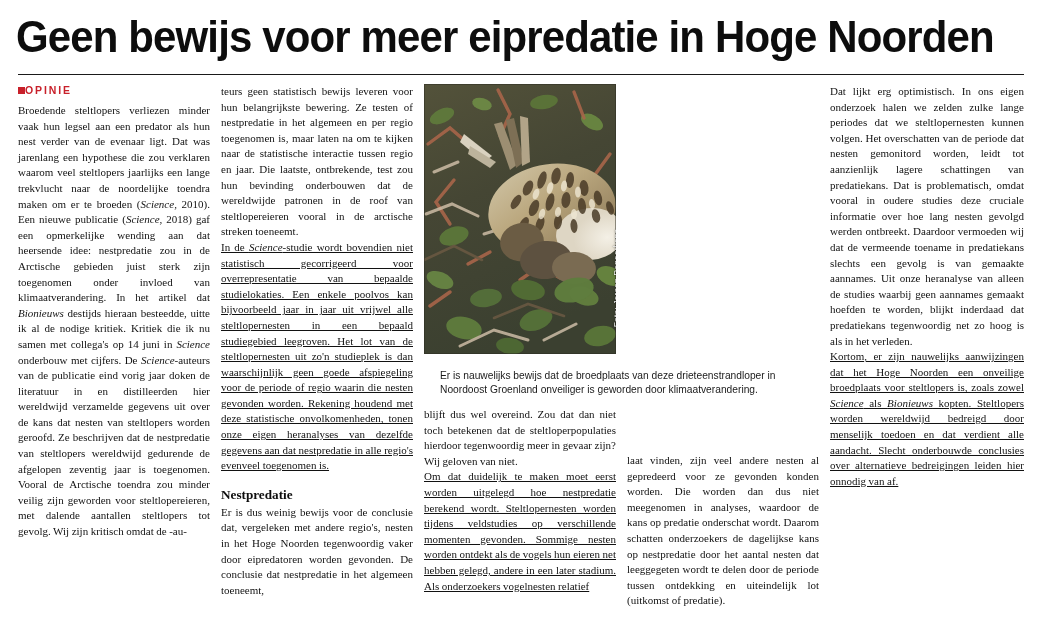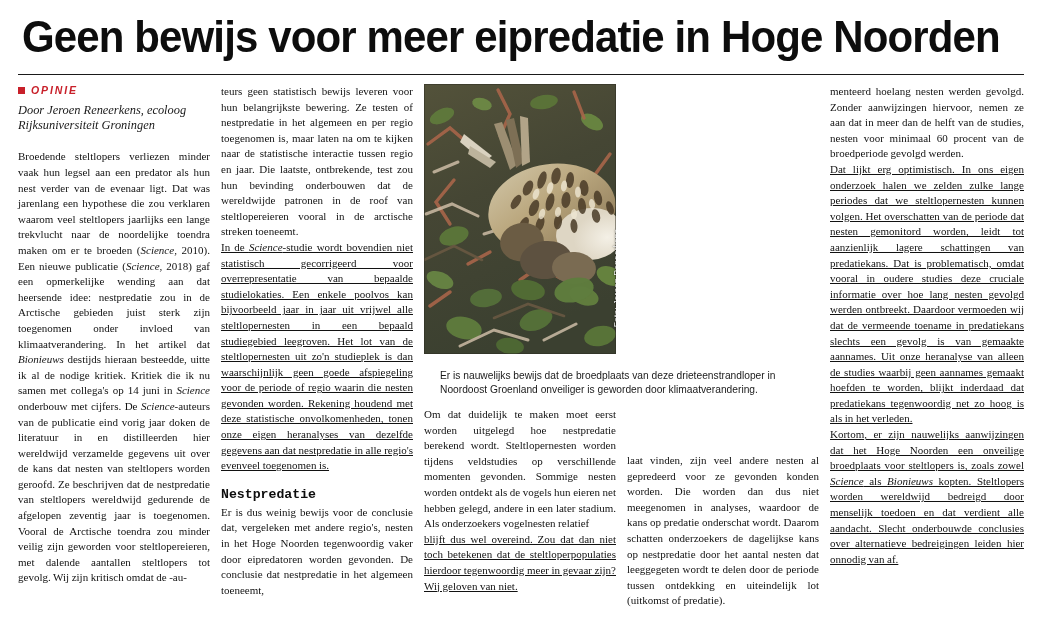--- a/index.html
+++ b/index.html
@@ -20,21 +20,21 @@
     position: relative;
     width: 1040px;
     height: 643px;
     box-sizing: border-box;
     padding: 0;
   }
 
   
   .headline-wrap {
     position: absolute;
-    left: 22px;
+    left: 16px;
     top: 12px;
     width: 1006px;
     height: 58px;
   }
   .headline {
     font-family: "Liberation Sans Narrow", "Liberation Sans", sans-serif;
     font-weight: 700;
     font-size: 43.5px;
     line-height: 50px;
     letter-spacing: -0.9px;
@@ -61,23 +61,21 @@
   }
   .col-1 { left: 18px; }
   .col-2 { left: 221px; }
   .col-3 { left: 424px; }
   .col-5 { left: 830px; width: 194px; }
 
   
   .kicker {
     display: flex;
     align-items: center;
-    gap: 6px;
     margin: 0 0 7px 0;
-    font-style: italic;
   }
   .kicker-square {
     width: 7px;
     height: 7px;
     background: #c8202a;
     display: inline-block;
     flex: 0 0 auto;
   }
   .kicker-label {
     font-family: "Liberation Sans", sans-serif;
@@ -106,21 +104,21 @@
     margin: 0;
     color: #121212;
     hyphens: manual;
     word-spacing: -0.2px;
   }
   .body-text p + p { margin-top: 0; text-decoration: underline; }
   .body-text em, .body-text i { font-style: italic; }
 
   
   .subhead {
-    font-family: Liberation Mono, monospace;
+    font-family: Liberation Serif, serif;
     font-weight: 700;
     font-size: 13.2px;
     line-height: 16px;
     color: #0d0d0d;
     margin: 13px 0 2px 0;
   }
 
   
   .photo-block {
     position: relative;
@@ -168,21 +166,20 @@
   <div class="headline-wrap">
     <h1 class="headline">Geen bewijs voor meer eipredatie in Hoge Noorden</h1>
   </div>
   <div class="rule-top"></div>
 
   <div class="col col-1">
     <div class="kicker">
       <span class="kicker-square"></span>
       <span class="kicker-label">OPINIE</span>
     </div>
-    <div class="byline">Door Jeroen Reneerkens, ecoloog Rijksuniversiteit Groningen</div>
     <div class="body-text">
       <p>Broedende steltlopers verliezen minder vaak hun legsel aan een predator als hun nest verder van de evenaar ligt. Dat was jarenlang een hypothese die zou verklaren waarom veel steltlopers jaarlijks een lange trekvlucht naar de noordelijke toendra maken om er te broeden (<i>Science</i>, 2010). Een nieuwe publicatie (<i>Science</i>, 2018) gaf een opmerkelijke wending aan dat heersende idee: nestpredatie zou in de Arctische gebieden juist sterk zijn toegenomen onder invloed van klimaatverandering. In het artikel dat <i>Bionieuws</i> destijds hieraan besteedde, uitte ik al de nodige kritiek. Kritiek die ik nu samen met collega's op 14 juni in <i>Science</i> onderbouw met cijfers. De <i>Science</i>-auteurs van de publicatie eind vorig jaar doken de literatuur in en distilleerden hier wereldwijd verzamelde gegevens uit over de kans dat nesten van steltlopers worden geroofd. Ze beschrijven dat de nestpredatie van steltlopers wereldwijd gedurende de afgelopen zeventig jaar is toegenomen. Vooral de Arctische toendra zou minder veilig zijn geworden voor steltlopereieren, met dalende aantallen steltlopers tot gevolg. Wij zijn kritisch omdat de -au-</p>
     </div>
   </div>
 
   <div class="col col-2">
     <div class="body-text">
       <p>teurs geen statistisch bewijs leveren voor hun belangrijkste bewering. Ze testen of nestpredatie in het algemeen en per regio toegenomen is, maar laten na om te kijken naar de statistische interactie tussen regio en jaar. Die laatste, ontbrekende, test zou hun bevinding onderbouwen dat de wereldwijde patronen in de roof van steltlopereieren vooral in de arctische streken toeneemt.</p>
       <p>In de <i>Science</i>-studie wordt bovendien niet statistisch gecorrigeerd voor overrepresentatie van bepaalde studielokaties. Een enkele poolvos kan bijvoorbeeld jaar in jaar uit vrijwel alle steltlopernesten in een bepaald studiegebied leegroven. Het lot van de steltlopernesten uit zo'n studieplek is dan waarschijnlijk geen goede afspiegeling voor de periode of regio waarin die nesten gevonden worden. Rekening houdend met deze statistische onvolkomenheden, tonen onze eigen heranalyses van dezelfde gegevens aan dat nestpredatie in alle regio's evenveel toegenomen is.</p>
     </div>
@@ -310,32 +307,31 @@
       </div>
     </div>
   </div>
 
   <div style="position:absolute; left:440px; top:361px; width:410px;">
     <div class="caption">Er is nauwelijks bewijs dat de broedplaats van deze drieteenstrandloper in Noordoost Groenland onveiliger is geworden door klimaatverandering.</div>
   </div>
 
   <div class="col-3-inner" style="top:407px;">
     <div class="body-text">
+      <p>blijft dus wel overeind. Zou dat dan niet toch betekenen dat de steltloperpopulaties hierdoor tegenwoordig meer in gevaar zijn? Wij geloven van niet.</p>
       <p>Om dat duidelijk te maken moet eerst worden uitgelegd hoe nestpredatie berekend wordt. Steltlopernesten worden tijdens veldstudies op verschillende momenten gevonden. Sommige nesten worden ontdekt als de vogels hun eieren net hebben gelegd, andere in een later stadium. Als onderzoekers vogelnesten relatief</p>
-      <p>blijft dus wel overeind. Zou dat dan niet toch betekenen dat de steltloperpopulaties hierdoor tegenwoordig meer in gevaar zijn? Wij geloven van niet.</p>
     </div>
   </div>
 
   <div class="col-4-inner" style="top:407px;">
     <div class="body-text">
       <p>laat vinden, zijn veel andere nesten al gepredeerd voor ze gevonden konden worden. Die worden dan dus niet meegenomen in analyses, waardoor de kans op predatie onderschat wordt. Daarom schatten onderzoekers de dagelijkse kans op nestpredatie door het aantal nesten dat leeggegeten wordt te delen door de periode tussen ontdekking en uiteindelijk lot (uitkomst of predatie).</p>
     </div>
   </div>
 
   <div class="col col-5">
     <div class="body-text">
-      <p>menteerd hoelang nesten werden gevolgd. Zonder aanwijzingen hiervoor, nemen ze aan dat in meer dan de helft van de studies, nesten voor minimaal 60 procent van de broedperiode gevolgd werden.</p>
       <p>Dat lijkt erg optimistisch. In ons eigen onderzoek halen we zelden zulke lange periodes dat we steltlopernesten kunnen volgen. Het overschatten van de periode dat nesten gemonitord worden, leidt tot aanzienlijk lagere schattingen van predatiekans. Dat is problematisch, omdat vooral in oudere studies deze cruciale informatie over hoe lang nesten gevolgd werden ontbreekt. Daardoor vermoeden wij dat de vermeende toename in predatiekans slechts een gevolg is van gemaakte aannames. Uit onze heranalyse van alleen de studies waarbij geen aannames gemaakt hoefden te worden, blijkt inderdaad dat predatiekans tegenwoordig net zo hoog is als in het verleden.</p>
       <p>Kortom, er zijn nauwelijks aanwijzingen dat het Hoge Noorden een onveilige broedplaats voor steltlopers is, zoals zowel <i>Science</i> als <i>Bionieuws</i> kopten. Steltlopers worden wereldwijd bedreigd door menselijk toedoen en dat verdient alle aandacht. Slecht onderbouwde conclusies over alternatieve bedreigingen leiden hier onnodig van af.</p>
     </div>
   </div>
 
 </div>
 
 </body></html>

